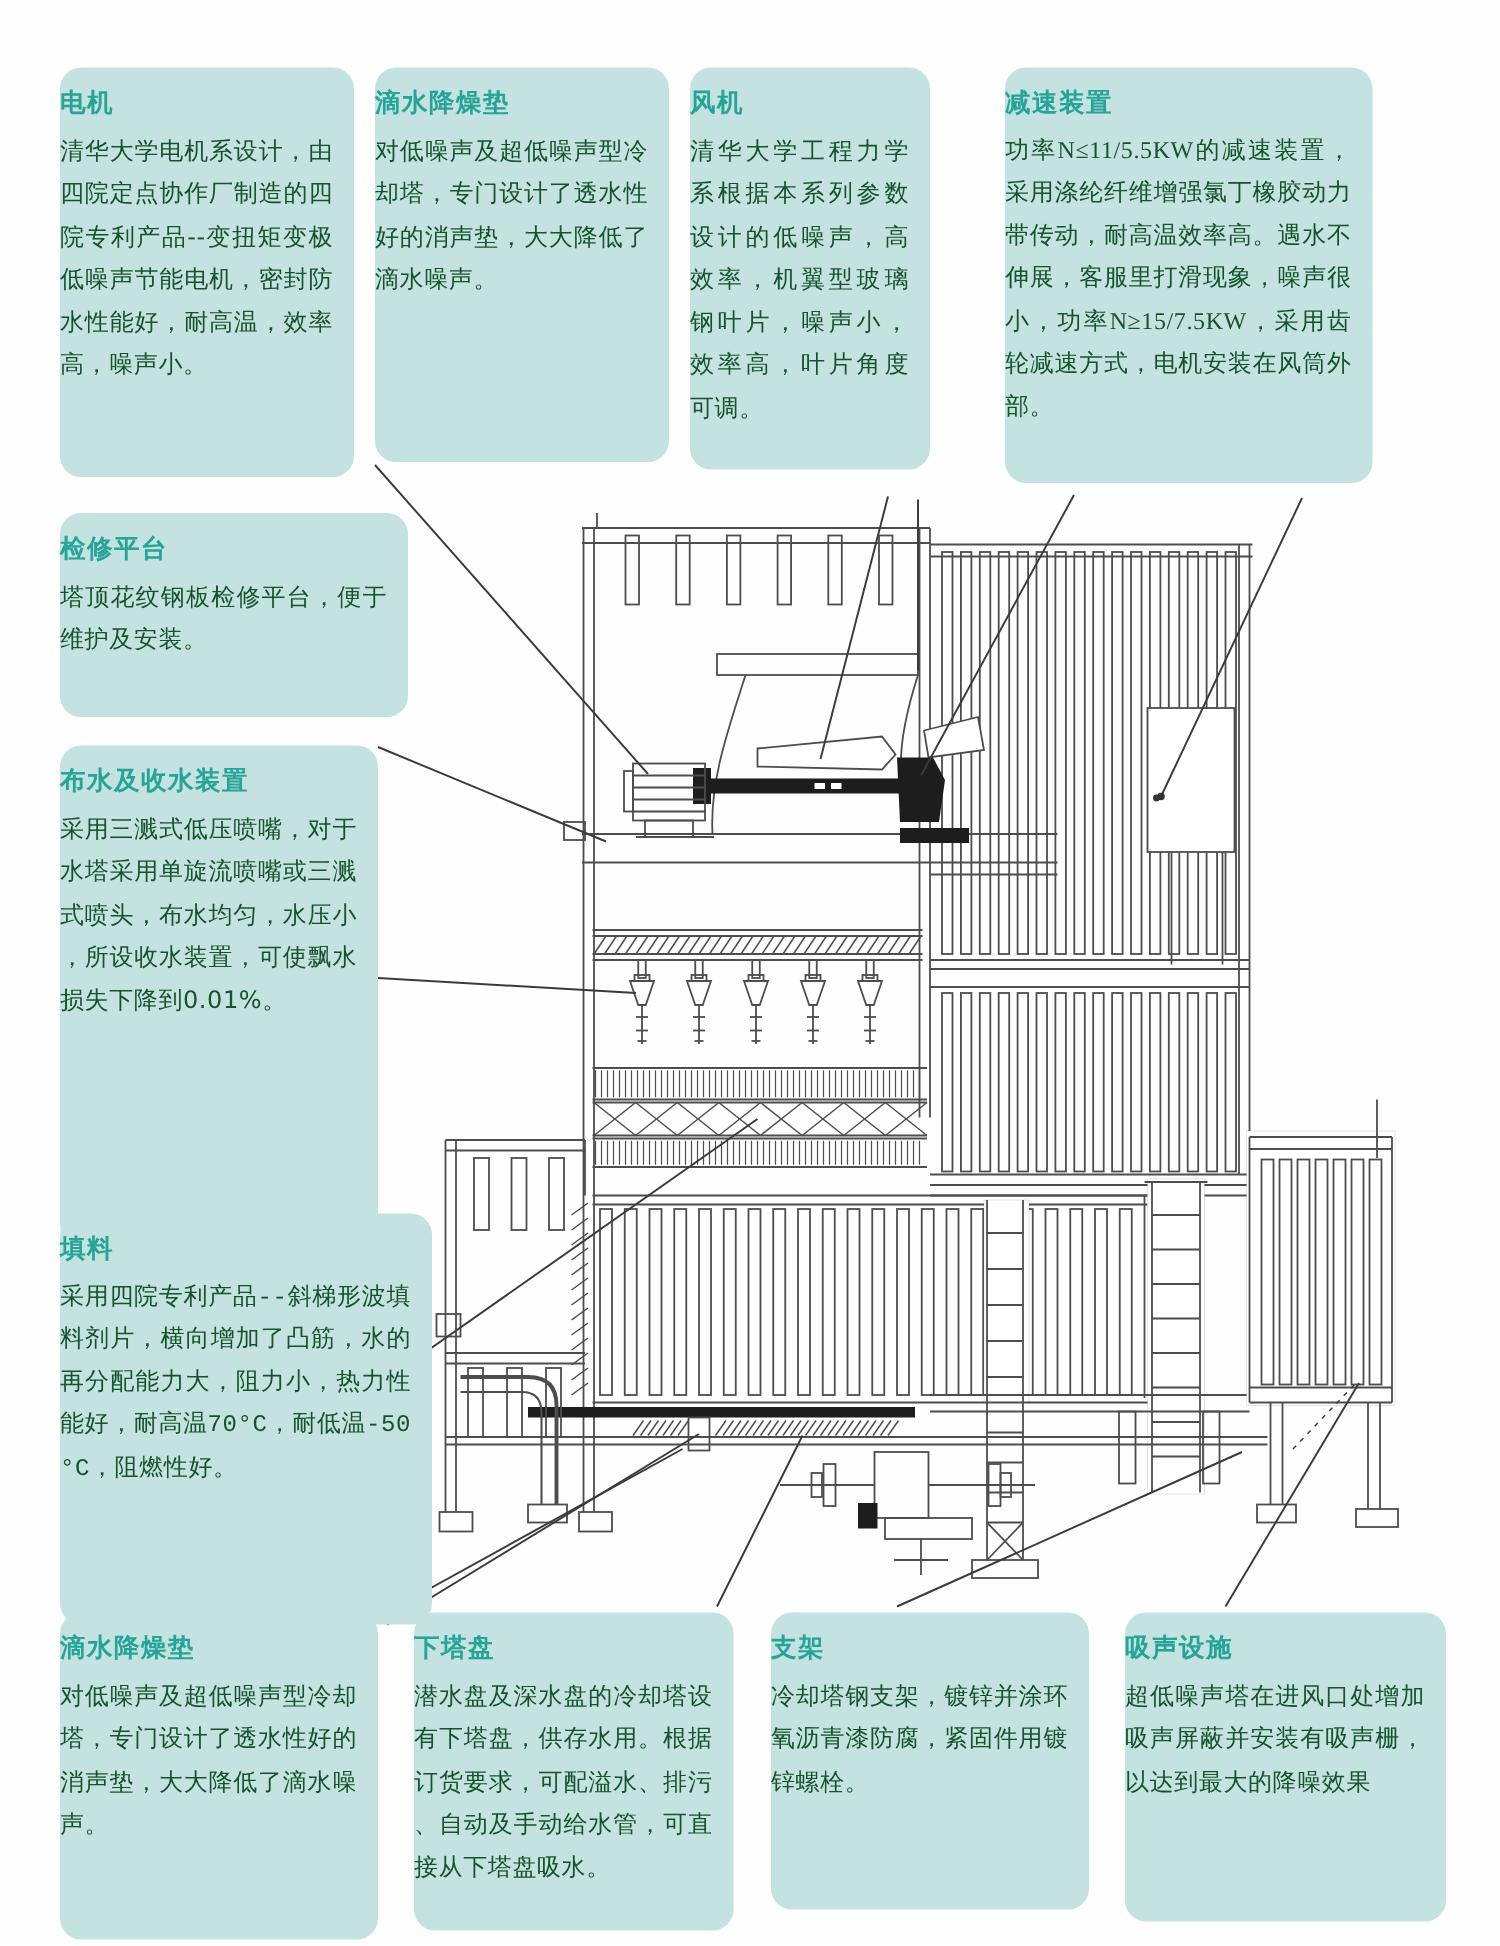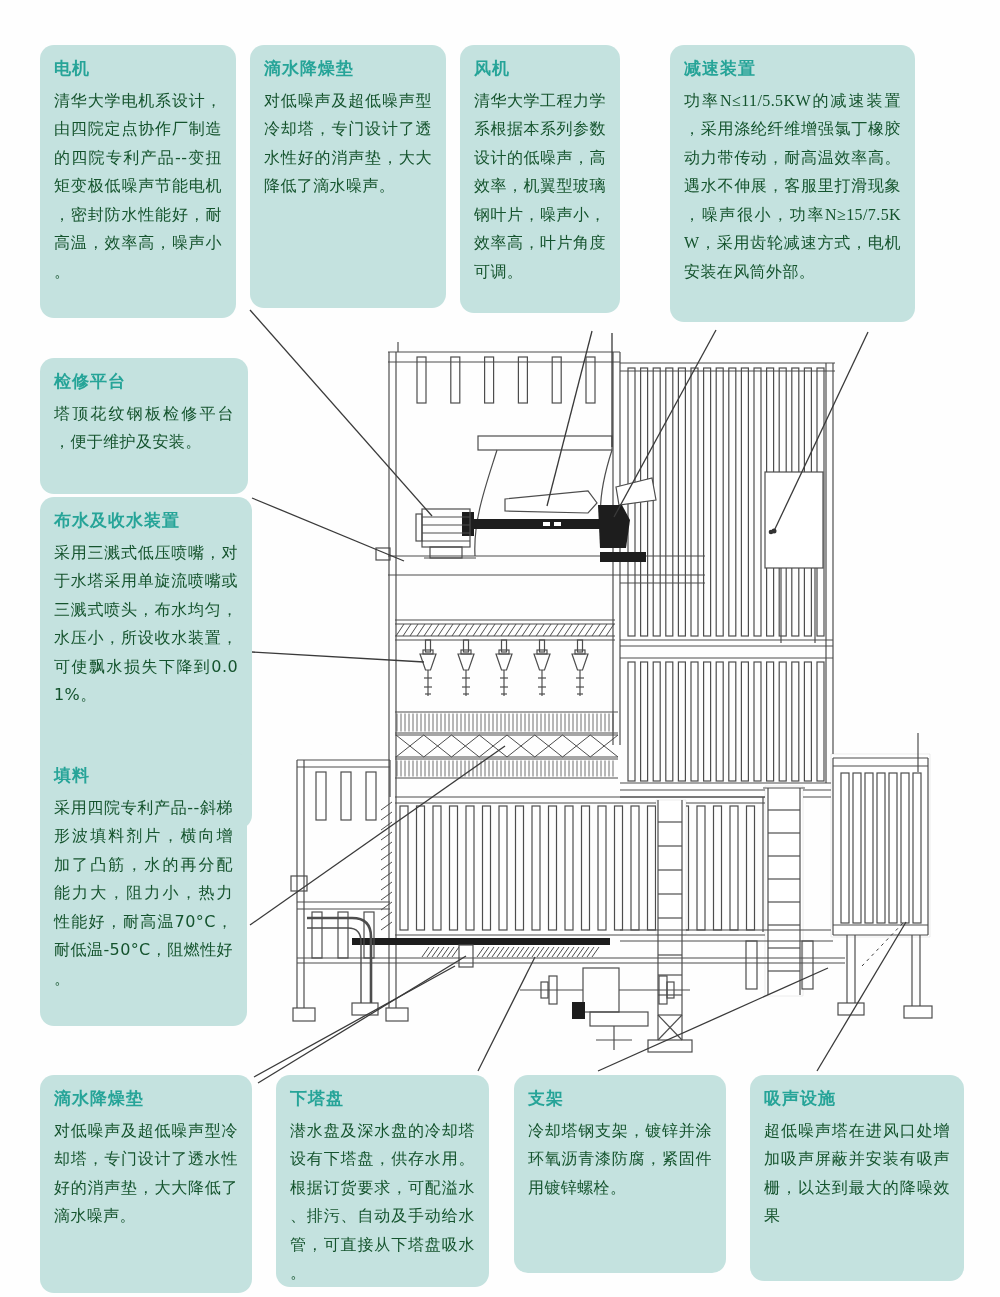--- a/index.html
+++ b/index.html
@@ -1,20 +1,20 @@
 <!DOCTYPE html>
 <html><head>
 <meta charset="utf-8">
 <style>
   html,body{margin:0;padding:0;background:#ffffff;}
   #page{position:relative;width:1000px;height:1297px;background:#fefefe;overflow:hidden;
         font-family:"DejaVu Sans","Liberation Sans",sans-serif;}
   #diagram{position:absolute;left:0;top:0;z-index:1;}
   .callout{position:absolute;z-index:2;background:#c4e2df;border-radius:14px;
-           padding:9px 14px 10px 14px;box-sizing:border-box;}
+           padding:9px 14px 10px 0;box-sizing:border-box;}
   .callout h3{margin:3px 0 7px 0;font-size:17px;font-weight:700;color:#26a498;letter-spacing:1px;}
   .callout p{margin:0;font-size:16px;color:#14532d;line-height:1.78;text-align:justify;
              letter-spacing:0.4px;word-break:break-all;line-break:anywhere;}
 </style>
 </head>
 <body>
 
 <div id="page">
 
   <svg id="diagram" width="1000" height="1297" viewBox="0 0 1000 1297">
@@ -492,31 +492,31 @@
   <div class="callout" style="left:460px;top:45px;width:160px;height:268px;">
     <h3>风机</h3>
     <p>清华大学工程力学系根据本系列参数设计的低噪声，高效率，机翼型玻璃钢叶片，噪声小，效率高，叶片角度可调。</p>
   </div>
 
   <div class="callout" style="left:670px;top:45px;width:245px;height:277px;font-family:Liberation Serif, serif;">
     <h3>减速装置</h3>
     <p>功率N≤11/5.5KW的减速装置，采用涤纶纤维增强氯丁橡胶动力带传动，耐高温效率高。遇水不伸展，客服里打滑现象，噪声很小，功率N≥15/7.5KW，采用齿轮减速方式，电机安装在风筒外部。</p>
   </div>
 
-  <div class="callout" style="left:40px;top:342px;width:208px;height:136px;margin-top:16px;">
+  <div class="callout" style="left:40px;top:342px;width:232px;height:136px;">
     <h3>检修平台</h3>
     <p>塔顶花纹钢板检修平台，便于维护及安装。</p>
   </div>
 
   <div class="callout" style="left:40px;top:497px;width:212px;height:332px;">
     <h3>布水及收水装置</h3>
     <p>采用三溅式低压喷嘴，对于水塔采用单旋流喷嘴或三溅式喷头，布水均匀，水压小，所设收水装置，可使飘水损失下降到0.01%。</p>
   </div>
 
-  <div class="callout" style="left:40px;top:752px;width:207px;height:274px;">
+  <div class="callout" style="left:40px;top:809px;width:248px;height:274px;font-family:Liberation Mono, monospace;">
     <h3>填料</h3>
     <p>采用四院专利产品--斜梯形波填料剂片，横向增加了凸筋，水的再分配能力大，阻力小，热力性能好，耐高温70°C，耐低温-50°C，阻燃性好。</p>
   </div>
 
   <div class="callout" style="left:40px;top:1075px;width:212px;height:218px;">
     <h3>滴水降燥垫</h3>
     <p>对低噪声及超低噪声型冷却塔，专门设计了透水性好的消声垫，大大降低了滴水噪声。</p>
   </div>
 
   <div class="callout" style="left:276px;top:1075px;width:213px;height:212px;">

